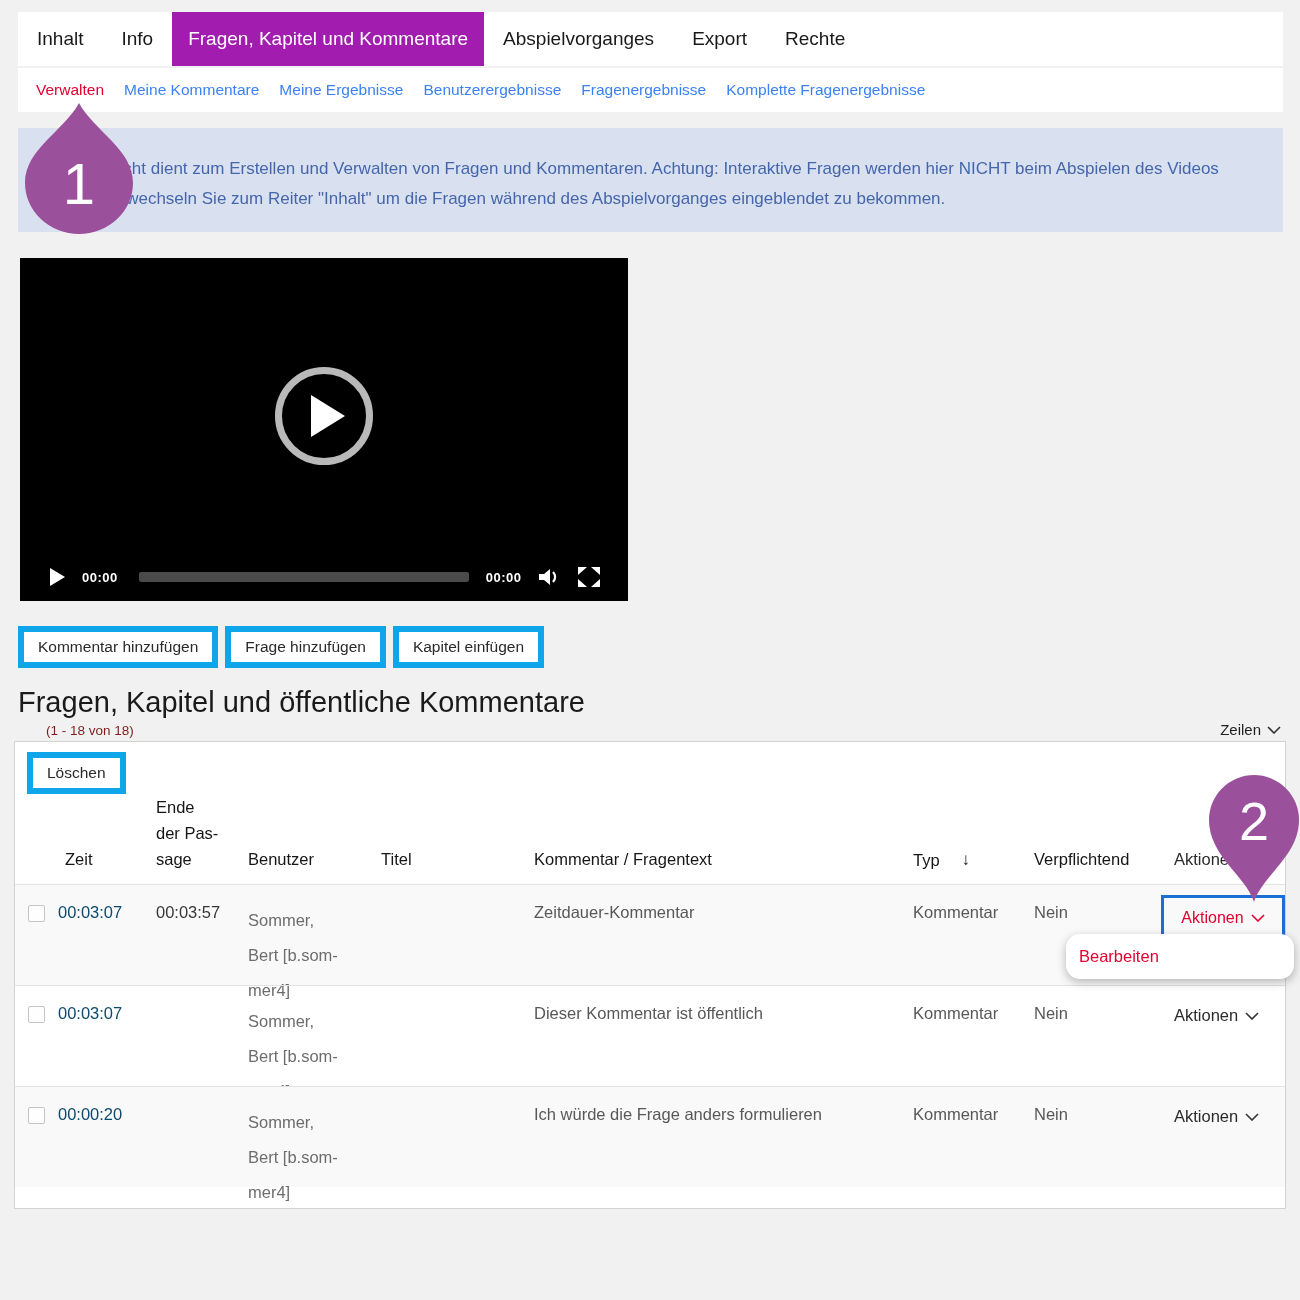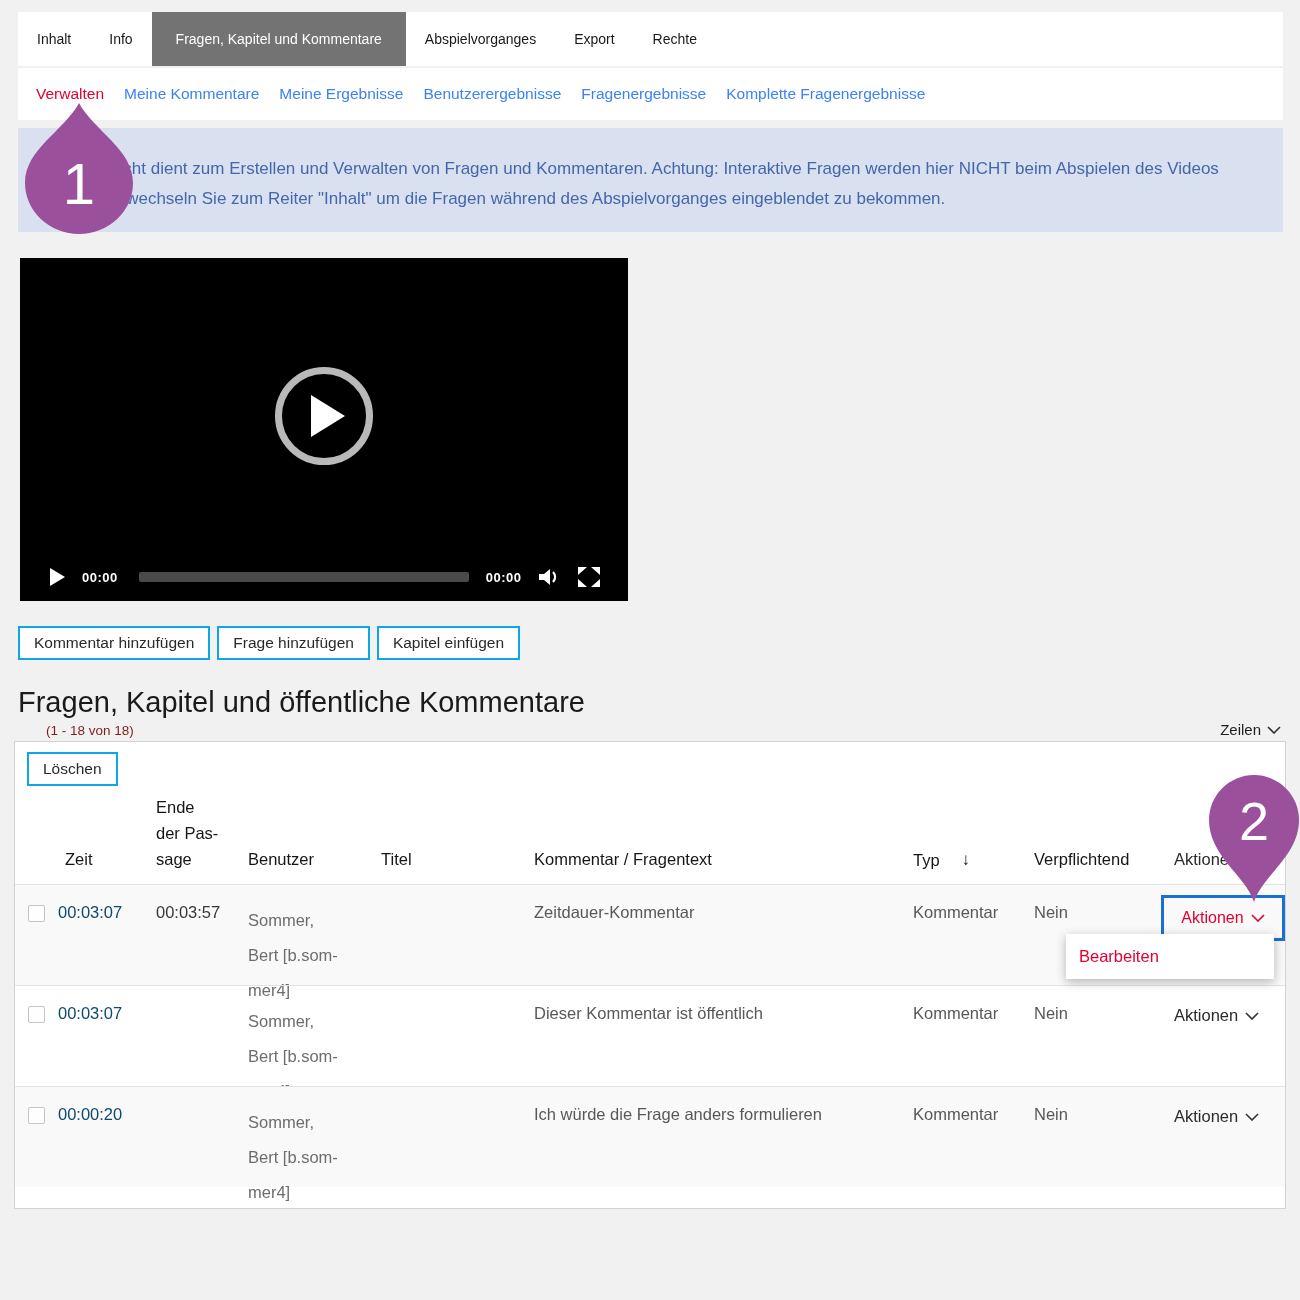--- a/index.html
+++ b/index.html
@@ -1,43 +1,43 @@
 <!DOCTYPE html>
 <html><head>
 <meta charset="utf-8">
 <style>
   html,body{margin:0;padding:0;}
   body{background:#f1f1f1;font-family:"Liberation Sans","DejaVu Sans",sans-serif;}
   .page{position:relative;width:1300px;height:1300px;overflow:hidden;background:#f1f1f1;color:#222;}
 
   
   .tabs{position:absolute;left:18px;top:12px;width:1265px;height:54px;background:#fff;display:flex;align-items:stretch;}
-  .tab{display:flex;align-items:center;padding:0 19px;font-size:14px;color:#191919;cursor:pointer;}
-  .tab.active{background:#737373;color:#fff;padding:0 24px;}
-  .subtabs{position:absolute;left:18px;top:68px;width:1265px;height:52px;background:#fff;display:flex;align-items:center;}
+  .tab{display:flex;align-items:center;padding:0 19px;font-size:19px;color:#191919;cursor:pointer;}
+  .tab.active{background:#a21caf;color:#fff;padding:0 16px;}
+  .subtabs{position:absolute;left:18px;top:68px;width:1265px;height:44px;background:#fff;display:flex;align-items:center;}
   .subtab{padding:0 10px;font-size:15.5px;color:#3b82f6;cursor:pointer;}
   .subtab:first-child{margin-left:8px;}
   .subtab.active{color:#e20030;}
 
   
   .infobox{position:absolute;left:18px;top:128px;width:1265px;height:104px;background:#d9e1f1;box-sizing:border-box;padding:26px 25px 0 25px;font-size:17px;line-height:30px;color:#4566ab;}
 
   
   .video{position:absolute;left:20px;top:258px;width:608px;height:343px;background:#000;}
   .bigplay{position:absolute;left:50%;top:46%;transform:translate(-50%,-50%);width:84px;height:84px;border:7px solid #b9b9b9;border-radius:50%;cursor:pointer;}
   .bigplay-tri{position:absolute;left:29px;top:21px;width:0;height:0;border-left:34px solid #fff;border-top:21px solid transparent;border-bottom:21px solid transparent;}
   .vcontrols{position:absolute;left:0;right:0;bottom:0;height:48px;display:flex;align-items:center;}
   .vplay{margin-left:30px;width:0;height:0;border-left:15px solid #fff;border-top:9px solid transparent;border-bottom:9px solid transparent;cursor:pointer;}
   .vtime{color:#fff;font-size:13px;font-weight:bold;margin-left:17px;letter-spacing:.5px;}
   .vbar{margin-left:21px;width:330px;height:10px;background:#4a4a4a;border-radius:2px;cursor:pointer;}
   .vicon{margin-left:17px;display:flex;align-items:center;cursor:pointer;}
 
   
   .toolbar{position:absolute;left:18px;top:626px;display:flex;gap:7px;}
-  .btn{background:#fff;border:2px solid #0ea5e9;font-size:15.5px;color:#2a2a2a;padding:6px 14px;font-family:inherit;cursor:pointer;}
+  .btn{background:#fff;border:6px solid #0ea5e9;font-size:15.5px;color:#2a2a2a;padding:6px 14px;font-family:inherit;cursor:pointer;}
 
   
   .section-title{position:absolute;left:18px;top:686px;font-size:29px;font-weight:400;color:#1a1a1a;margin:0;}
   .range{position:absolute;left:18px;top:723px;font-size:13.5px;color:#7f1d1d;margin-left:28px;}
   .zeilen{position:absolute;right:19px;top:721px;font-size:15px;color:#1f1f1f;display:flex;align-items:center;gap:6px;cursor:pointer;}
 
   
   .panel{position:absolute;left:14px;top:741px;width:1272px;height:468px;background:#fff;border:1px solid #d3d3d3;box-sizing:border-box;}
   .delete-btn{position:absolute;left:12px;top:10px;}
   .th{position:absolute;top:108px;font-size:16.5px;color:#161616;}
@@ -57,21 +57,21 @@
   .c-check{left:13px;top:20px;width:15px;height:15px;border:1px solid #c5c5c5;border-radius:2px;background:#fefefe;cursor:pointer;}
   .c-zeit{left:43px;color:#0c4a6e;}
   .c-ende{left:141px;color:#383838;}
   .c-benutzer{left:233px;color:#6d6d6d;white-space:pre-line;line-height:35px;}
   .c-titel{left:366px;color:#555;}
   .c-text{left:519px;color:#585858;}
   .c-typ{left:898px;color:#585858;}
   .c-verpf{left:1019px;color:#585858;}
   .c-akt{left:1159px;top:20px;color:#2b2b2b;display:flex;gap:7px;align-items:center;cursor:pointer;}
   .akt-btn{position:absolute;left:1146px;top:10px;width:118px;height:40px;border:3px solid #1a6fd4;display:flex;align-items:center;justify-content:center;gap:7px;color:#e20030;font-size:16px;background:transparent;z-index:5;cursor:pointer;}
-  .dropdown{position:absolute;left:1051px;top:49px;width:208px;height:45px;background:#fff;box-shadow:0 3px 10px rgba(0,0,0,.28);z-index:20;display:flex;align-items:center;padding-left:13px;box-sizing:border-box;}
+  .dropdown{position:absolute;left:1051px;top:49px;width:228px;height:45px;background:#fff;box-shadow:0 3px 10px rgba(0,0,0,.28);z-index:20;display:flex;align-items:center;padding-left:13px;box-sizing:border-box;border-radius:14px;}
   .dropdown-item{color:#e20030;font-size:16.5px;cursor:pointer;}
 
   
   .marker{position:absolute;z-index:50;pointer-events:none;}
   .marker text{fill:#fff;font-family:"Liberation Sans","DejaVu Sans",sans-serif;}
 </style>
 </head>
 <body>
 
 <div class="page">

